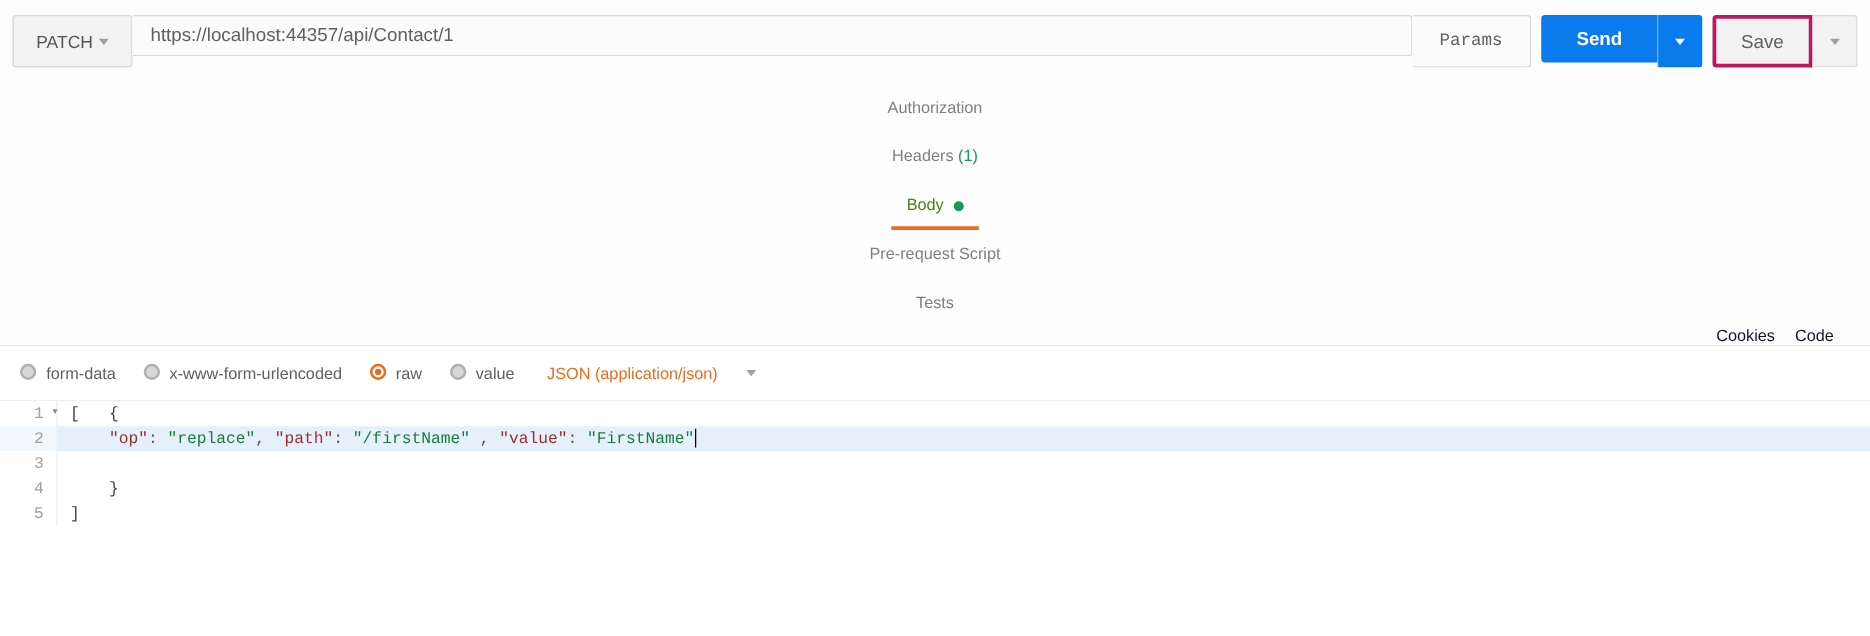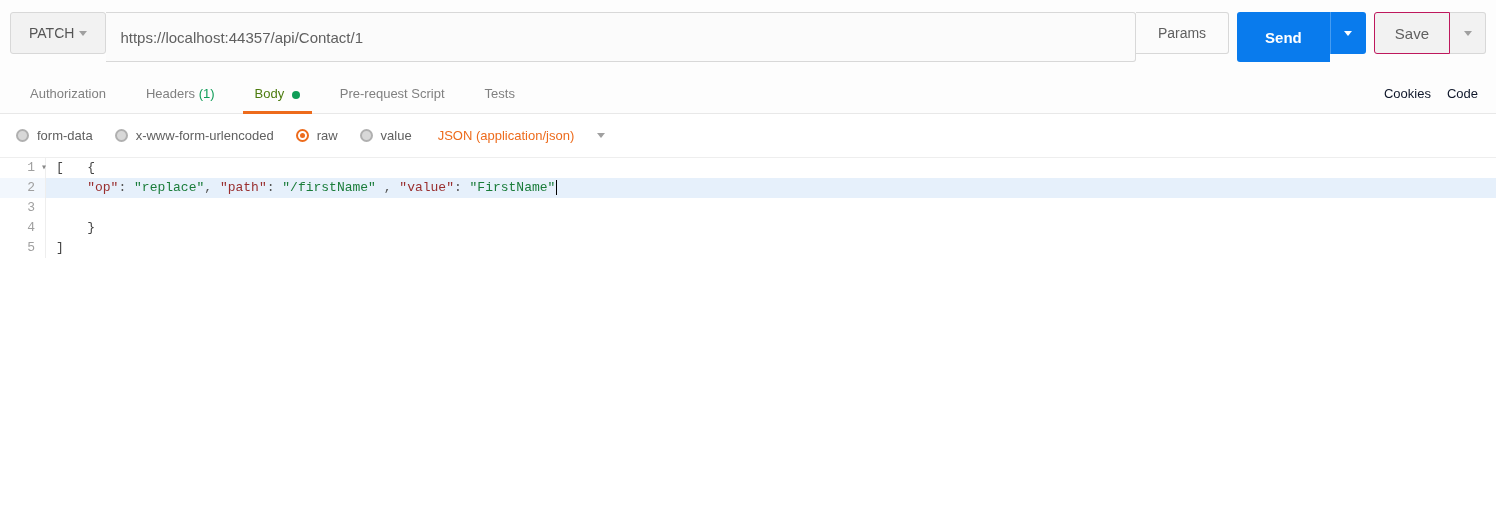--- a/index.html
+++ b/index.html
@@ -1,42 +1,42 @@
 <!DOCTYPE html>
 <html><head>
 <meta charset="utf-8">
 <style>
 * { box-sizing: border-box; margin: 0; padding: 0; }
 body { font-family: -apple-system, BlinkMacSystemFont, "Segoe UI", Helvetica, Arial, sans-serif; font-size: 13px; color: #505050; background: #fff; }
 
 
 .req-bar { display: flex; align-items: stretch; padding: 12px 10px; gap: 8px; background: #fdfdfd; }
 .method-dd { display: flex; align-items: center; gap: 5px; background: #f2f2f2; border: 1px solid #d8d8d8; border-radius: 3px; padding: 0 18px; height: 42px; cursor: pointer; font-size: 14px; color: #555; }
-.url-input { flex: 1; height: 50px; border: 1px solid #d8d8d8; border-left: none; border-radius: 0 3px 3px 0; padding: 0 14px; font-size: 15px; color: #606060; background: #fbfbfb; margin-left: -8px; }
-.params-btn { height: 42px; border: 1px solid #d8d8d8; border-left: none; border-radius: 0 3px 3px 0; background: #fbfbfb; padding: 0 22px; font-size: 14px; color: #606060; cursor: pointer; margin-left: -8px; }
+.url-input { flex: 1; height: 33px; border: 1px solid #d8d8d8; border-left: none; border-radius: 0 3px 3px 0; padding: 0 14px; font-size: 15px; color: #606060; background: #fbfbfb; margin-left: -8px; }
+.params-btn { height: 42px; border: 1px solid #d8d8d8; border-left: none; border-radius: 0 3px 3px 0; background: #fbfbfb; padding: 0 22px; font-size: 14px; color: #606060; cursor: pointer; margin-left: -8px; font-family: Liberation Mono, monospace; }
 .send-wrap { display: flex; }
-.send-btn { height: 50px; background: #097bed; color: #fff; border: none; border-radius: 3px 0 0 3px; padding: 0 28px; font-size: 15px; font-weight: 600; cursor: pointer; }
+.send-btn { height: 38px; background: #097bed; color: #fff; border: none; border-radius: 3px 0 0 3px; padding: 0 28px; font-size: 15px; font-weight: 600; cursor: pointer; }
 .send-dd { height: 42px; width: 36px; background: #097bed; border: none; border-left: 1px solid rgba(255,255,255,0.25); border-radius: 0 3px 3px 0; cursor: pointer; display: flex; align-items: center; justify-content: center; }
 .save-wrap { display: flex; }
-.save-btn { height: 42px; background: #f2f2f2; border: 1px solid #be185d; border-radius: 3px 0 0 3px; padding: 0 20px; font-size: 15px; color: #606060; cursor: pointer; }
+.save-btn { height: 42px; background: #f2f2f2; border: 3px solid #be185d; border-radius: 3px 0 0 3px; padding: 0 20px; font-size: 15px; color: #606060; cursor: pointer; }
 .save-dd { height: 42px; width: 36px; background: #f2f2f2; border: 1px solid #d8d8d8; border-left: none; border-radius: 0 3px 3px 0; cursor: pointer; display: flex; align-items: center; justify-content: center; }
 
 
-.tabs-row { display: flex; align-items: center; border-bottom: 1px solid #e8e8e8; padding: 0 10px; background: #fdfdfd; }
+.tabs-row { display: flex; align-items: center; border-bottom: 1px solid #e8e8e8; padding: 0 21px; background: #fdfdfd; flex-direction: column; }
 .tab { padding: 12px 20px; font-size: 13px; color: #808080; cursor: pointer; position: relative; }
 .tab.active { color: #4d7c0f; text-align: right; }
 .tab.active::after { content: ""; position: absolute; left: 8px; right: 8px; bottom: -1px; height: 3px; background: #ed6b1c; }
 .count { color: #0f9d58; }
 .dot-ind { display: inline-block; width: 8px; height: 8px; border-radius: 50%; background: #0f9d58; margin-left: 4px; vertical-align: middle; }
 .tabs-right { margin-left: auto; display: flex; gap: 16px; padding-right: 8px; }
 .link-orange { color: #0f172a; font-size: 13px; cursor: pointer; }
 
 
 .body-opts { display: flex; align-items: center; gap: 22px; padding: 14px 16px; }
-.radio-opt { display: flex; align-items: center; gap: 8px; font-size: 13px; color: #606060; cursor: pointer; }
+.radio-opt { display: flex; align-items: flex-start; gap: 8px; font-size: 13px; color: #606060; cursor: pointer; }
 .radio-circle { width: 13px; height: 13px; border-radius: 50%; border: 2px solid #b0b0b0; background: #d8d8d8; display: inline-block; position: relative; }
 .radio-circle.sel { border-color: #ed6b1c; background: #fff; }
 .radio-circle.sel::after { content: ""; position: absolute; top: 2px; left: 2px; width: 5px; height: 5px; border-radius: 50%; background: #ed6b1c; }
 .content-type { display: flex; align-items: center; gap: 23px; color: #ed6b1c; font-size: 13px; cursor: pointer; margin-left: 4px; }
 
 
 .editor { border-top: 1px solid #eee; font-family: Consolas, Monaco, "Courier New", monospace; font-size: 13px; line-height: 20px; }
 .line { display: flex; }
 .gutter { width: 46px; text-align: right; padding-right: 10px; color: #a0a0a0; background: #fff; border-right: 1px solid #eee; user-select: none; position: relative; }
 .fold { position: absolute; right: -2px; font-size: 10px; color: #888; }

